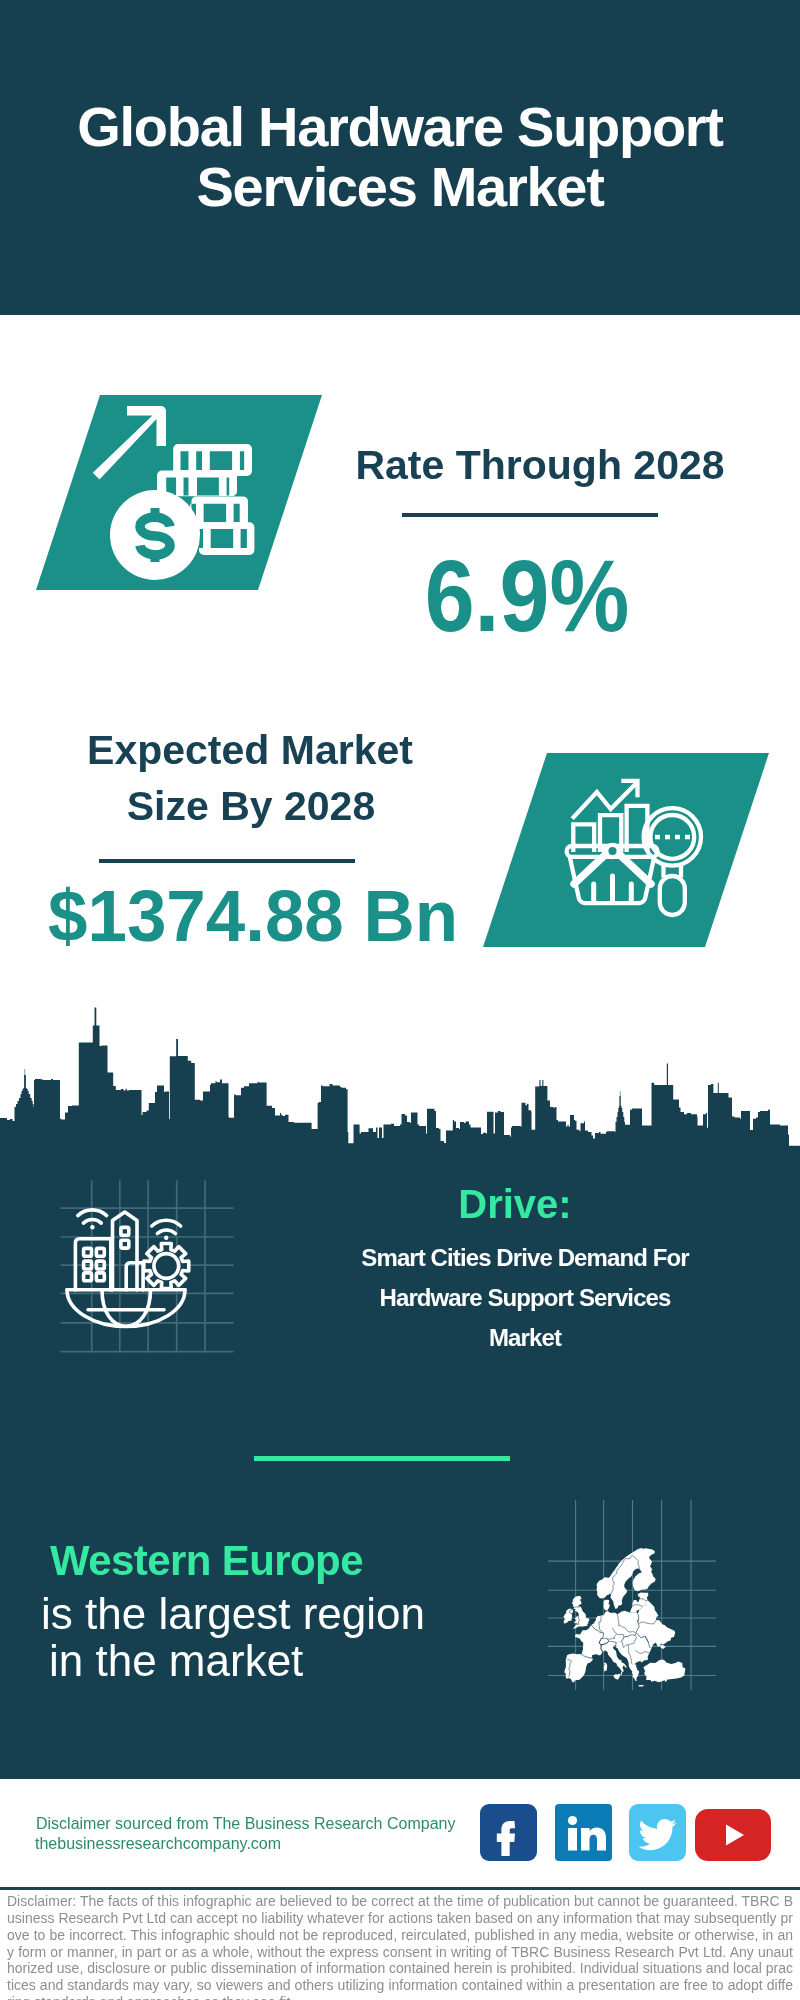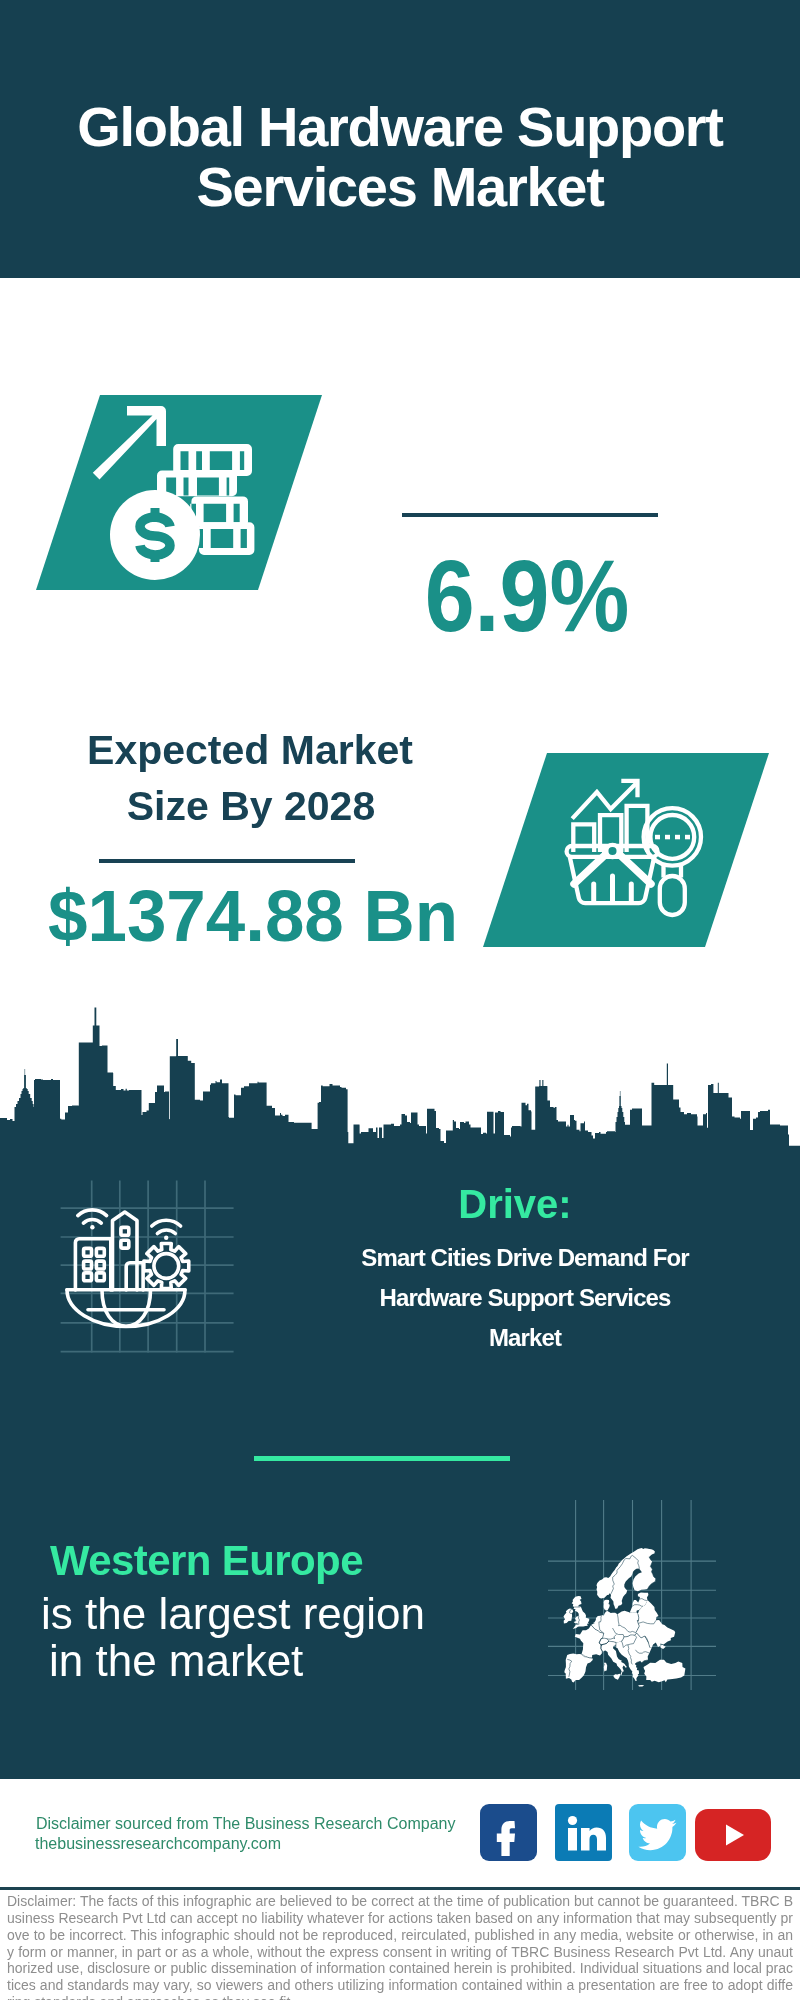--- a/index.html
+++ b/index.html
@@ -1,19 +1,19 @@
 <!DOCTYPE html>
 <html><head>
 <meta charset="utf-8">
 <style>
   html,body{margin:0;padding:0;}
   body{width:800px;height:2000px;background:#ffffff;font-family:"Liberation Sans",sans-serif;overflow:hidden;}
   .page{position:relative;width:800px;height:2000px;background:#fff;}
   
-  .hdr{position:absolute;left:0;top:0;width:800px;height:278px;background:#164050;}
+  .hdr{position:absolute;left:0;top:0;width:800px;height:315px;background:#164050;}
   .hdr-title{position:absolute;left:0;top:0;width:800px;text-align:center;color:#ffffff;
     font-size:56px;line-height:59px;font-weight:bold;letter-spacing:-1.3px;}
   
   .icon-svg{position:absolute;}
   .stat-lbl{position:absolute;text-align:center;font-weight:bold;color:#184254;font-size:41px;line-height:56px;white-space:nowrap;}
   .divider{position:absolute;background:#184254;height:4px;}
   .bigval{position:absolute;text-align:center;font-weight:bold;color:#1a9088;line-height:1;white-space:nowrap;}
   
   .dark{position:absolute;left:0;top:1150px;width:800px;height:629px;background:#164050;}
   .skyline{position:absolute;}
@@ -54,20 +54,21 @@
       <path fill-rule="evenodd" d="M204,522.3 h45.4 a5,5 0 0 1 5,5 v22.6 a5,5 0 0 1 -5,5 h-45.4 a5,5 0 0 1 -5,-5 v-22.6 a5,5 0 0 1 5,-5 z
         M199,529 h4 v19 h-4 z M210.7,529 h22.5 v19 h-22.5 z M240.6,529 h6.3 v19 h-6.3 z"></path>
       <circle cx="155" cy="535" r="45"></circle>
     </g>
     <g fill="#1a9088">
       <rect x="150.5" y="508" width="9" height="10"></rect>
       <rect x="150.5" y="551" width="9" height="11"></rect>
       <path fill="none" stroke="#1a9088" stroke-width="9.5" d="M170,526.5 a16,10.5 0 0 0 -15,-9.5 a15,9.5 0 0 0 -15,9.5 a15,9.5 0 0 0 15,9.5 a15,9.5 0 0 1 15,9.5 a15,9.5 0 0 1 -15,9.5 a16,10.5 0 0 1 -15,-9.5"></path>
     </g>
   </svg>
+  <div class="stat-lbl" style="left:340px;top:437px;width:400px">Rate Through 2028</div>
   <div class="divider" style="left:402px;top:513px;width:256px"></div>
   <div class="bigval" style="left:327px;top:545px;width:400px;font-size:102px;transform:scaleX(0.88)">6.9%</div>
 
   <div class="stat-lbl" style="left:50px;top:722px;width:400px">Expected Market</div>
   <div class="stat-lbl" style="left:51px;top:778px;width:400px">Size By 2028</div>
   <div class="divider" style="left:99px;top:859px;width:256px"></div>
   <div class="bigval" style="left:45px;top:880px;width:400px;font-size:72px;transform:scaleX(0.985)">$1374.88 Bn</div>
 
   <svg class="icon-svg" width="300" height="210" viewBox="475 745 300 210" style="left:475px;top:745px">
     <polygon points="547,753 769,753 705,947 483,947" fill="#1a9088"></polygon>

